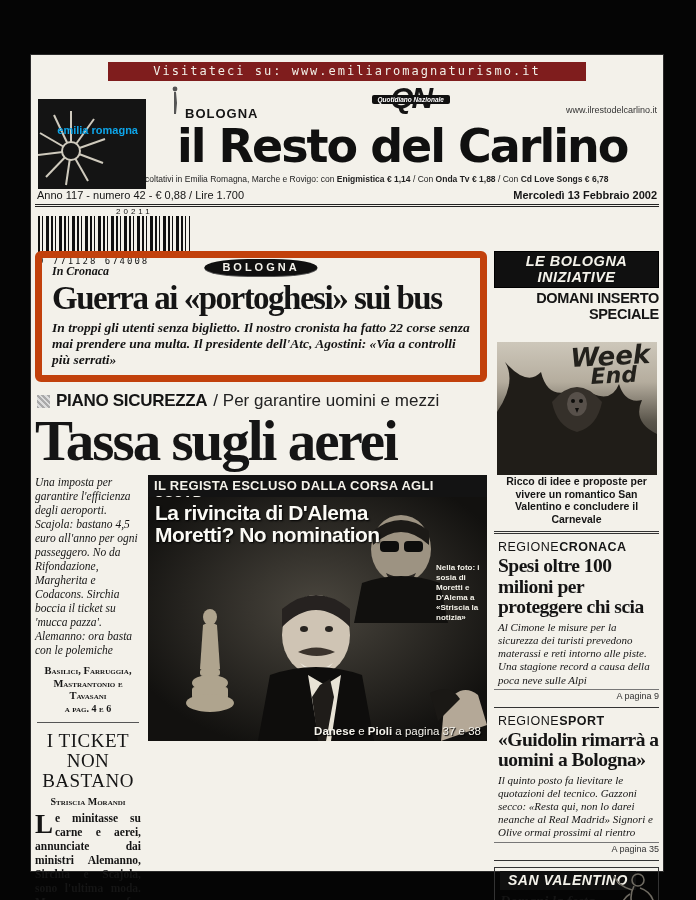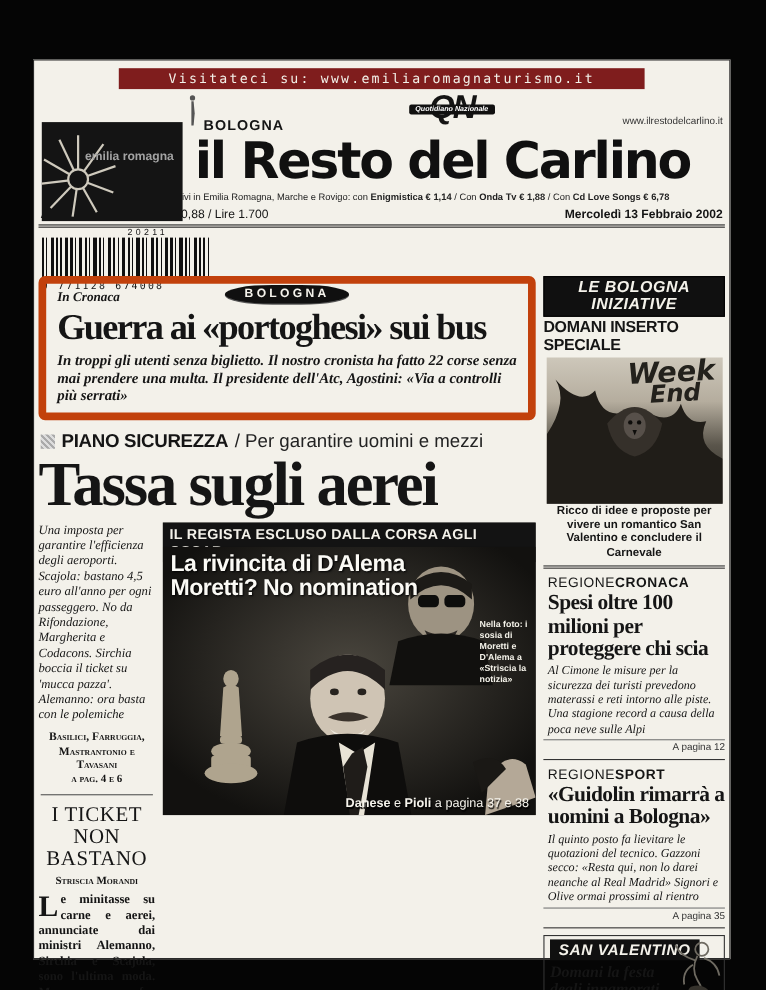--- a/index.html
+++ b/index.html
@@ -7,21 +7,21 @@
   body { background:#050505; font-family:"Liberation Sans", sans-serif; color:#151515; }
   .scan { width:696px; height:900px; background:#050505; position:relative; overflow:hidden; }
   .page { position:absolute; left:30px; top:54px; width:634px; height:818px; background:#f3f1ea; box-shadow:0 0 0 1px #2a2a2a inset; padding:4px 5px; }
 
   
   .top-banner { width:478px; margin:4px auto 6px; background:#7f1d1d; color:#f2f0e8; text-align:center;
     font-family:"DejaVu Sans Mono", monospace; font-size:12px; letter-spacing:2px; padding:2px 0 3px; }
 
   
   .masthead { position:relative; height:158px; }
-  .region-logo { position:absolute; left:3px; top:24px; width:128px; height:90px; background:#141414; color:#a3a3a3; overflow:hidden; }
+  .region-logo { position:absolute; left:3px; top:12px; width:108px; height:90px; background:#141414; color:#0ea5e9; overflow:hidden; }
   .region-logo .rl-text { position:absolute; right:8px; top:26px; font-size:11px; font-weight:bold; line-height:1.05; text-align:left; }
   .region-logo svg { position:absolute; left:-6px; top:6px; }
   .barcode-wrap { position:absolute; left:3px; top:120px; width:152px; }
   .barcode-top { font-size:8px; letter-spacing:3px; margin-left:78px; }
   .barcode { height:40px; background:repeating-linear-gradient(90deg,#101010 0 2px,#f3f1ea 2px 4px,#101010 4px 5px,#f3f1ea 5px 8px,#101010 8px 11px,#f3f1ea 11px 13px); }
   .barcode-num { font-family:"DejaVu Sans Mono", monospace; font-size:9px; letter-spacing:2px; }
   .mh-right { margin-left:134px; }
   .mh-row1 { display:flex; align-items:flex-end; height:34px; position:relative; }
   .bologna-ed { font-size:13px; font-weight:bold; letter-spacing:1px; margin-left:16px; }
   .statue { position:absolute; left:0; top:-2px; }
@@ -81,21 +81,21 @@
     letter-spacing:-0.5px; text-shadow:1px 1px 2px #000; }
   .photo-sidecap { position:absolute; right:3px; top:88px; width:48px; color:#f3f1e8; font-size:8px; font-weight:bold; line-height:1.25; }
   .photo-credit { position:absolute; right:6px; bottom:4px; color:#f5f3ec; font-size:11.5px; text-shadow:1px 1px 1px #000; }
   .photo-credit b { font-weight:bold; }
   .photo-main svg.scene { position:absolute; left:0; top:22px; }
 
   
   .rail-sec { border-bottom:1px solid #333; padding-bottom:6px; margin-bottom:6px; }
   .init-bar { background:#101010; color:#f4f2ea; font-weight:bold; font-style:italic; font-size:14.5px; text-align:center;
     letter-spacing:0.5px; padding:1px 0 2px; border:1px solid #000; }
-  .init-sub { font-size:14.5px; font-weight:bold; text-align:left; letter-spacing:-0.3px; margin:2px 0 3px; }
+  .init-sub { font-size:14.5px; font-weight:bold; text-align:right; letter-spacing:-0.3px; margin:2px 0 20px; }
   .weekend-img { width:160px; height:133px; margin:0 auto; position:relative; background:linear-gradient(180deg,#cdc7ba 0%,#b5ad9e 30%,#5a554b 60%,#262420 100%); overflow:hidden; }
   .weekend-title { position:absolute; right:6px; top:4px; text-align:right; color:#23211c;
     font-family:"DejaVu Sans", sans-serif; font-weight:bold; font-style:italic; line-height:0.8; transform:rotate(-3deg); }
   .wk1 { font-size:26px; } .wk2 { font-size:22px; display:block; margin-right:14px; }
   .init-cap { font-size:10.5px; font-weight:bold; text-align:center; line-height:1.2; margin-top:0; }
   .rail-head6 { border-bottom:3px double #333; }
 
   .sec-label { font-size:12.5px; letter-spacing:0.5px; margin:2px 0 2px 4px; }
   .sec-label b { font-weight:bold; }
   .sec-headline { font-family:"Liberation Serif", serif; font-weight:bold; font-size:19.5px; letter-spacing:-0.5px; line-height:1.05; margin:1px 0 3px 4px; }
@@ -276,21 +276,21 @@
           </div>
           <div class="init-cap">Ricco di idee e proposte per vivere un romantico San Valentino e concludere il Carnevale</div>
         </div>
 
         <div class="rail-sec">
           <div class="sec-label">
             <span>REGIONE</span><b>CRONACA</b>
           </div>
           <div class="sec-headline">Spesi oltre 100 milioni per proteggere chi scia</div>
           <div class="sec-body">Al Cimone le misure per la sicurezza dei turisti prevedono materassi e reti intorno alle piste. Una stagione record a causa della poca neve sulle Alpi</div>
-          <div class="sec-page">A pagina 12</div>
+          <div class="sec-page">A pagina 9</div>
         </div>
 
         <div class="rail-sec">
           <div class="sec-label">
             <span>REGIONE</span><b>SPORT</b>
           </div>
           <div class="sec-headline">«Guidolin rimarrà a uomini a Bologna»</div>
           <div class="sec-body">Il quinto posto fa lievitare le quotazioni del tecnico. Gazzoni secco: «Resta qui, non lo darei neanche al Real Madrid» Signori e Olive ormai prossimi al rientro</div>
           <div class="sec-page">A pagina 35</div>
         </div>

